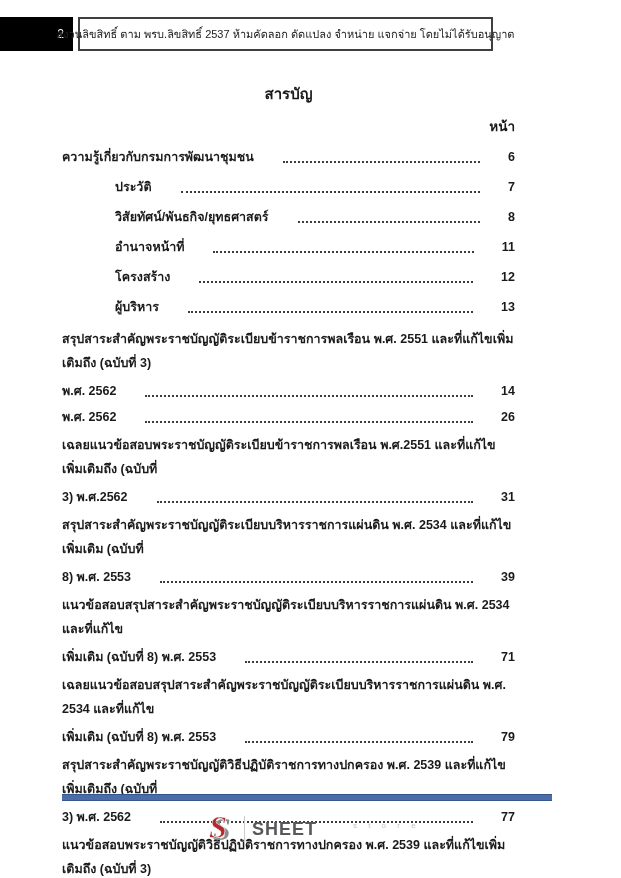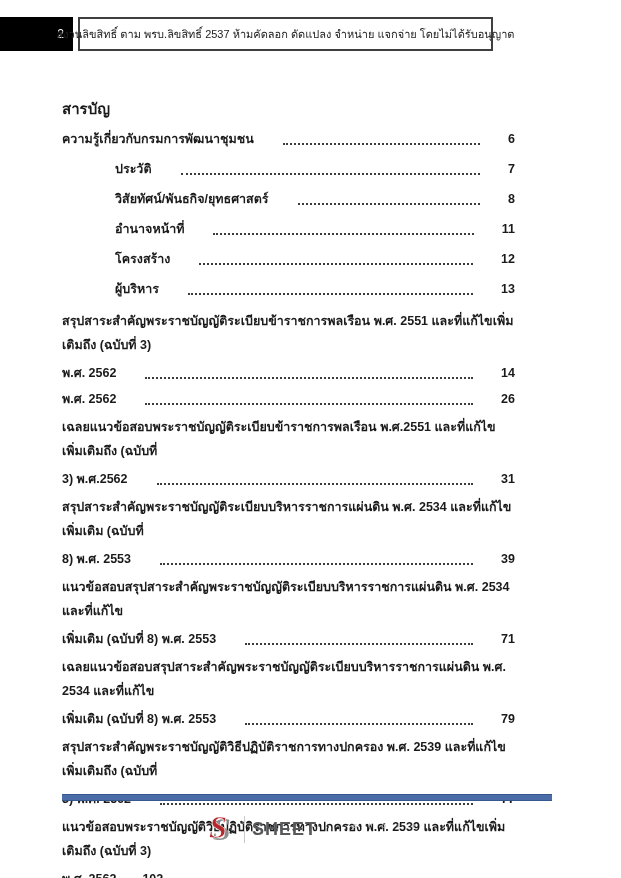--- a/index.html
+++ b/index.html
@@ -37,22 +37,22 @@
     white-space: nowrap;
   }
 
   
   .content {
     position: absolute;
     top: 51px; left: 62px;
     width: 453px;
   }
   .toc-title {
-    margin-top: 48px;
-    text-align: left;
+    margin-top: 33px;
+    text-align: center;
     font-size: 15px;
     font-weight: bold;
     line-height: 20px;
   }
   .page-col-label {
     margin-top: 13px;
     text-align: right;
     font-size: 13.5px;
     font-weight: bold;
     line-height: 20px;
@@ -108,20 +108,21 @@
     <div class="page-num-box">
       <span>2</span>
     </div>
     <div class="copyright-box">
       <span>สงวนลิขสิทธิ์ ตาม พรบ.ลิขสิทธิ์ 2537 ห้ามคัดลอก ดัดแปลง จำหน่าย แจกจ่าย โดยไม่ได้รับอนุญาต</span>
     </div>
   </div>
 
   <div class="content">
     <div class="toc-title">สารบัญ</div>
+    <div class="page-col-label">หน้า</div>
 
     <div class="toc-list">
 
       <div class="toc-row toc-single">
         <span>ความรู้เกี่ยวกับกรมการพัฒนาชุมชน</span>
         <span class="leader"></span>
         <span class="toc-page">6</span>
       </div>
 
       <div class="toc-row toc-single indent">

